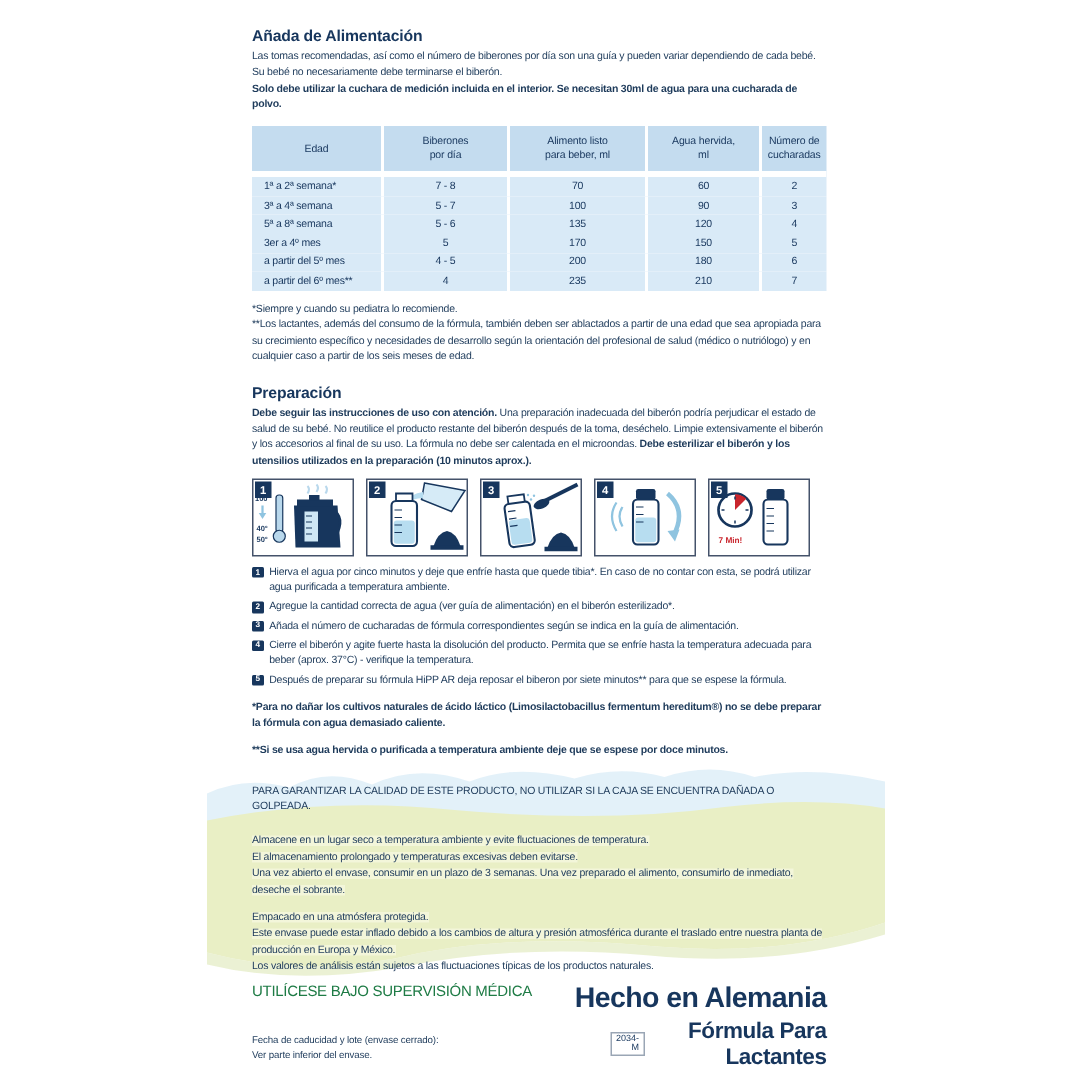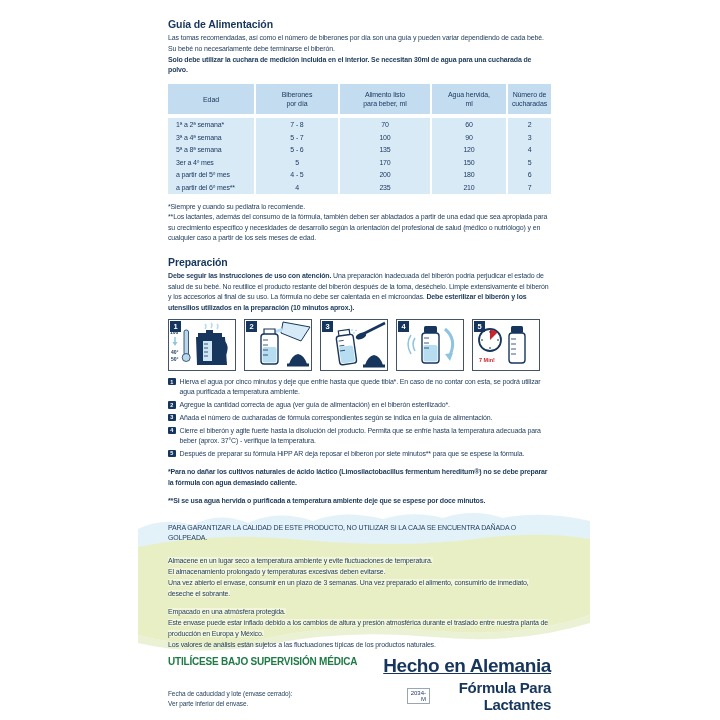--- a/index.html
+++ b/index.html
@@ -43,39 +43,39 @@
   .instr{display:flex;gap:4px;margin-top:2.5px;font-size:7px;line-height:10.3px;letter-spacing:-0.15px;}
   .inum{
     flex:0 0 auto;width:7.5px;height:7.5px;margin-top:1px;background:#17365d;color:#fff;
     font-size:5.5px;font-weight:bold;display:flex;align-items:center;justify-content:center;border-radius:1px;
   }
   .hl{background:#f3f6da;box-decoration-break:clone;}
   
   .footer{display:flex;margin-top:6px;}
   .f-left{flex:0 0 55%;}
   .f-right{flex:1;text-align:right;}
-  .supervision{font-size:10px;font-weight:bold;color:#1e7b45;letter-spacing:-0.2px;}
+  .supervision{font-size:10px;font-weight:normal;color:#1e7b45;letter-spacing:-0.2px;}
   .expiry{font-size:6.5px;line-height:10px;letter-spacing:-0.1px;margin-top:22px;color:#1d3a5a;}
-  .origin{font-size:19px;font-weight:bold;color:#17365d;letter-spacing:-0.4px;line-height:20px;text-decoration:underline;}
+  .origin{font-size:19px;font-weight:bold;color:#17365d;letter-spacing:-0.4px;line-height:20px;}
   .prodrow{display:flex;align-items:center;gap:4px;margin-top:3px;padding-left:28px;}
   .batch{font-size:6px;color:#17365d;border:1px solid #9aa6b5;padding:1px 3px;background:#fff;}
   .product{font-size:15px;font-weight:bold;color:#17365d;letter-spacing:-0.3px;}
 </style>
 </head>
 <body>
 
 <svg class="landscape" width="452" height="160" viewBox="0 0 452 160">
   <path d="M0,26 Q25,14 55,22 Q80,8 110,20 Q140,6 175,18 Q205,6 245,16 Q275,7 305,15 Q335,5 365,15 Q405,7 452,18 L452,55 L0,55 Z" fill="#dcedf8" opacity="0.8"></path>
   <path d="M0,44 Q80,28 165,37 Q265,46 345,35 Q405,28 452,36 L452,112 Q385,135 300,128 Q200,118 125,136 Q60,148 0,132 Z" fill="#e9efc5"></path>
   <path d="M0,132 Q60,148 125,136 Q200,118 300,128 Q385,135 452,112 L452,120 Q380,142 295,134 Q205,126 128,142 Q58,154 0,140 Z" fill="#dde8b8" opacity="0.6"></path>
 </svg>
 
 <div class="col">
 
-  <div class="h1">Guía de Alimentación</div>
+  <div class="h1">Añada de Alimentación</div>
   <p class="txt">Las tomas recomendadas, así como el número de biberones por día son una guía y pueden variar dependiendo de cada bebé.</p>
   <p class="txt">Su bebé no necesariamente debe terminarse el biberón.</p>
   <p class="txt b">Solo debe utilizar la cuchara de medición incluida en el interior. Se necesitan 30ml de agua para una cucharada de polvo.</p>
 
   <table class="feed">
     <thead>
       <tr>
         <th style="width:82px">Edad</th>
         <th style="width:78px">Biberones
 por día</th>

